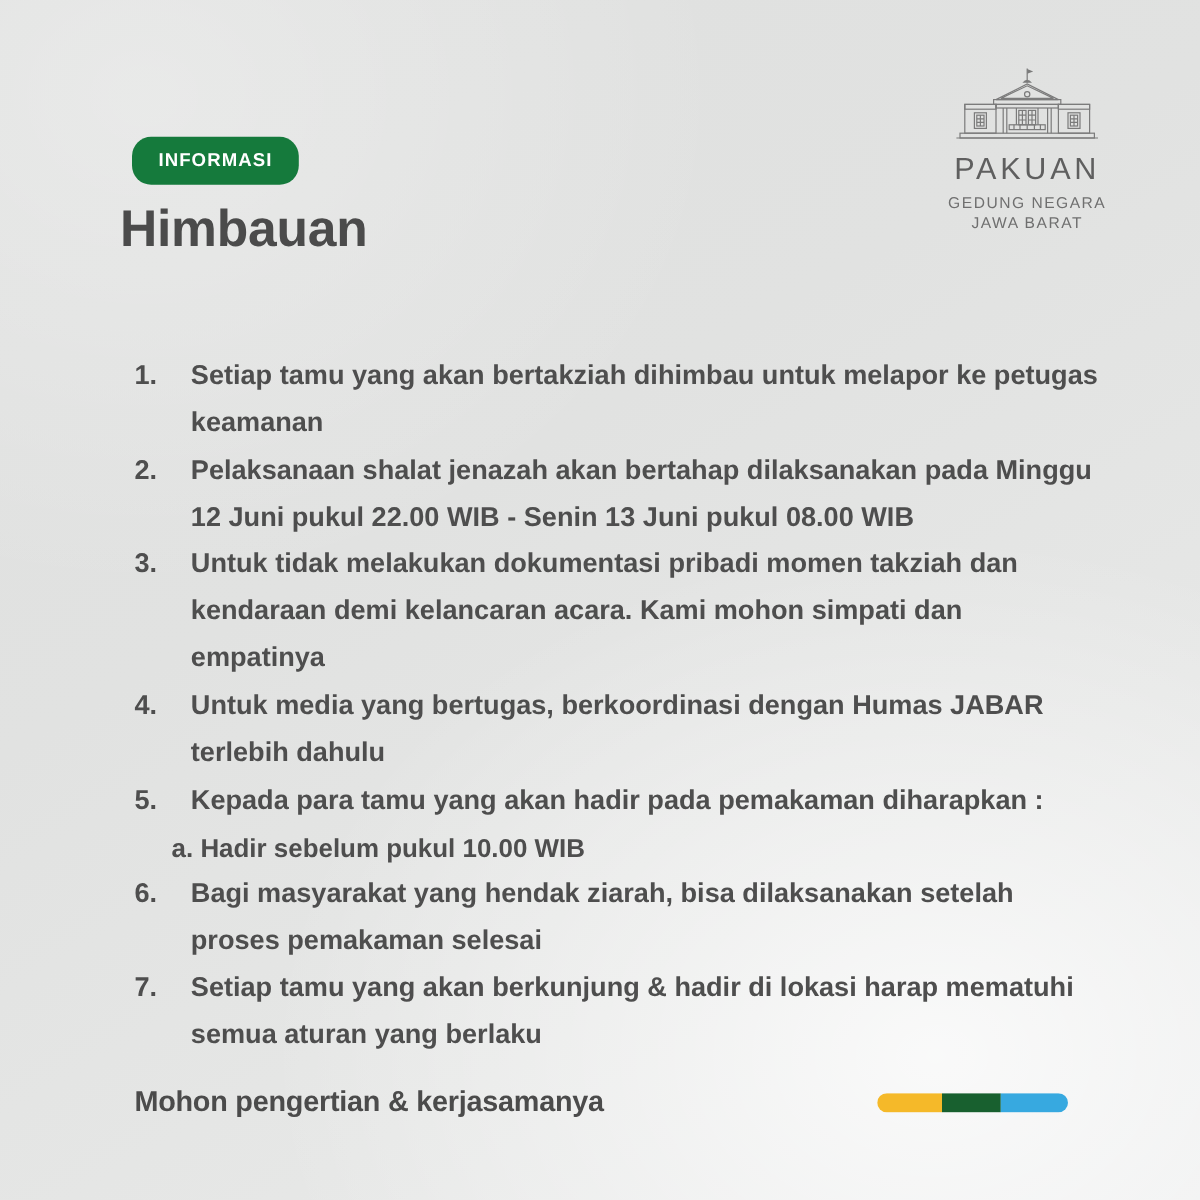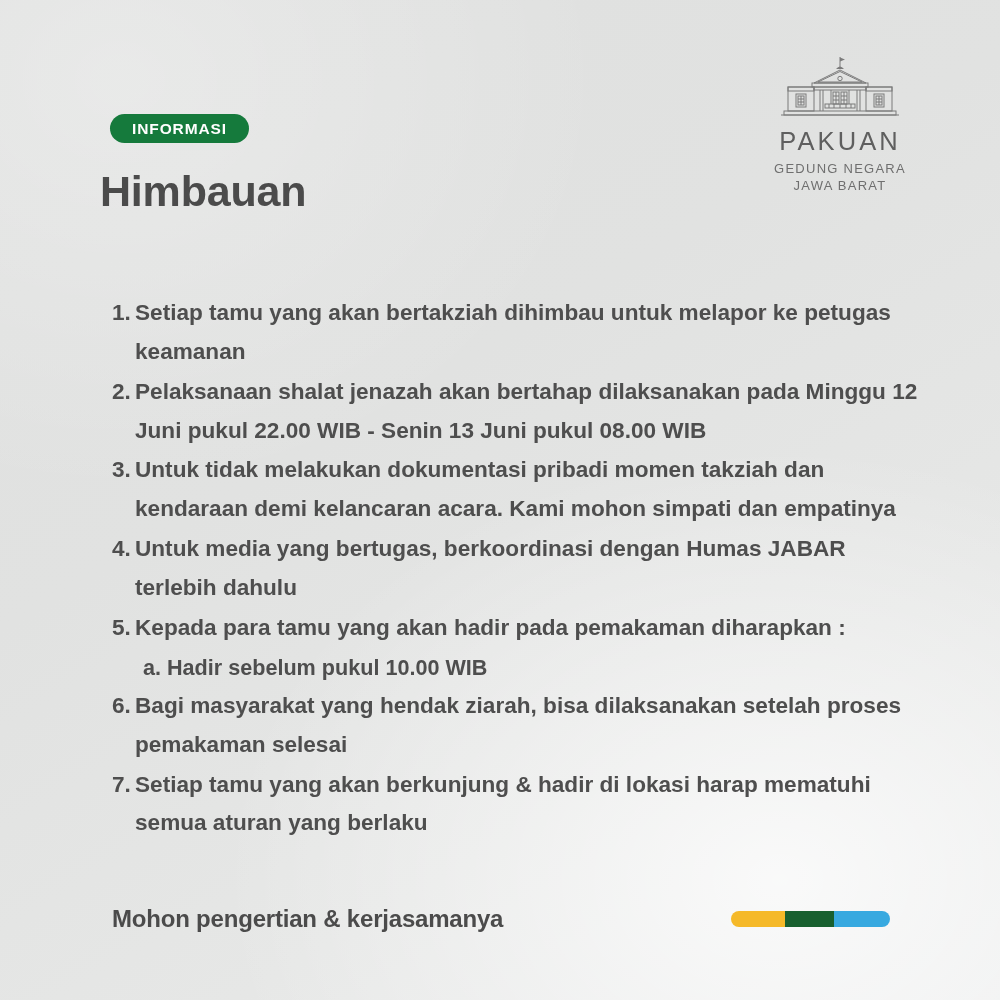--- a/index.html
+++ b/index.html
@@ -23,21 +23,21 @@
       radial-gradient(ellipse 900px 700px at 78% 88%, rgba(255,255,255,0.75) 0%, rgba(255,255,255,0.0) 62%),
       radial-gradient(ellipse 700px 600px at 12% 8%, rgba(255,255,255,0.30) 0%, rgba(255,255,255,0.0) 70%),
       linear-gradient(150deg, #dfe0df 0%, #e1e2e1 40%, #e6e7e6 72%, #eceded 100%);
     overflow: hidden;
   }
 
   
   .logo {
     position: absolute;
     top: 56px;
-    right: 72px;
+    right: 56px;
     width: 176px;
     text-align: center;
     color: #6d6d6d;
   }
   .logo-mark {
     display: block;
     margin: 0 auto;
     width: 122px;
     height: 66px;
   }
@@ -59,21 +59,21 @@
   .logo-sub1 { margin-top: 5px; }
 
   
   .badge {
     position: absolute;
     left: 110px;
     top: 114px;
     display: inline-flex;
     align-items: center;
     justify-content: center;
-    height: 29px;
+    height: 40px;
     padding: 0 22px;
     border-radius: 16px;
     background: #157a3c;
     color: #ffffff;
     font-size: 15.5px;
     font-weight: 700;
     letter-spacing: 0.9px;
   }
 
   
@@ -114,20 +114,21 @@
     line-height: 1.72;
     margin-bottom: 1px;
   }
   .li-num {
     flex: 0 0 auto;
     width: 23px;
     text-align: left;
   }
   .li-text {
     flex: 1 1 auto;
+    margin-left: 24px;
   }
   .sub {
     font-size: 21.6px;
     font-weight: 700;
     color: #4e4e4e;
     line-height: 1.72;
     padding-left: 31px;
     margin-bottom: 1px;
   }
 

